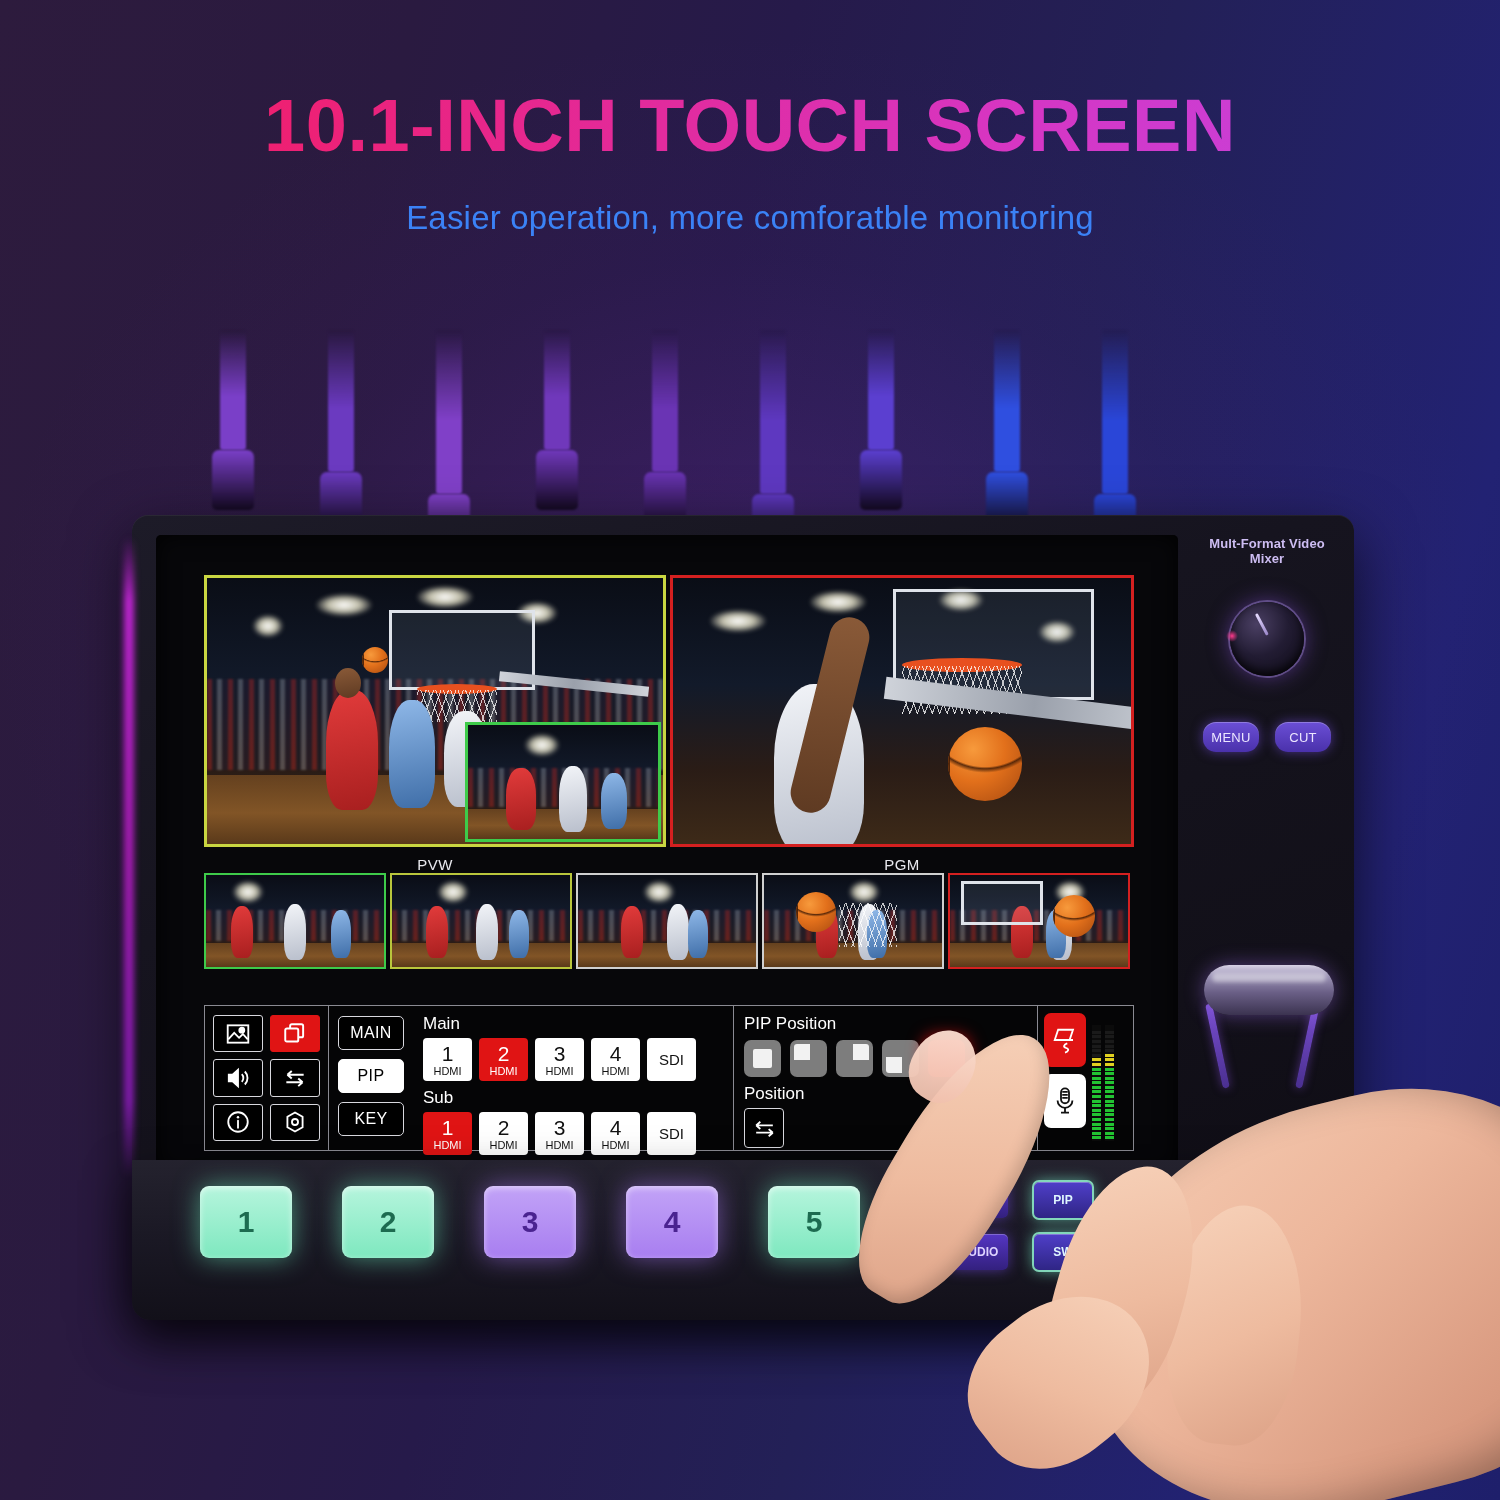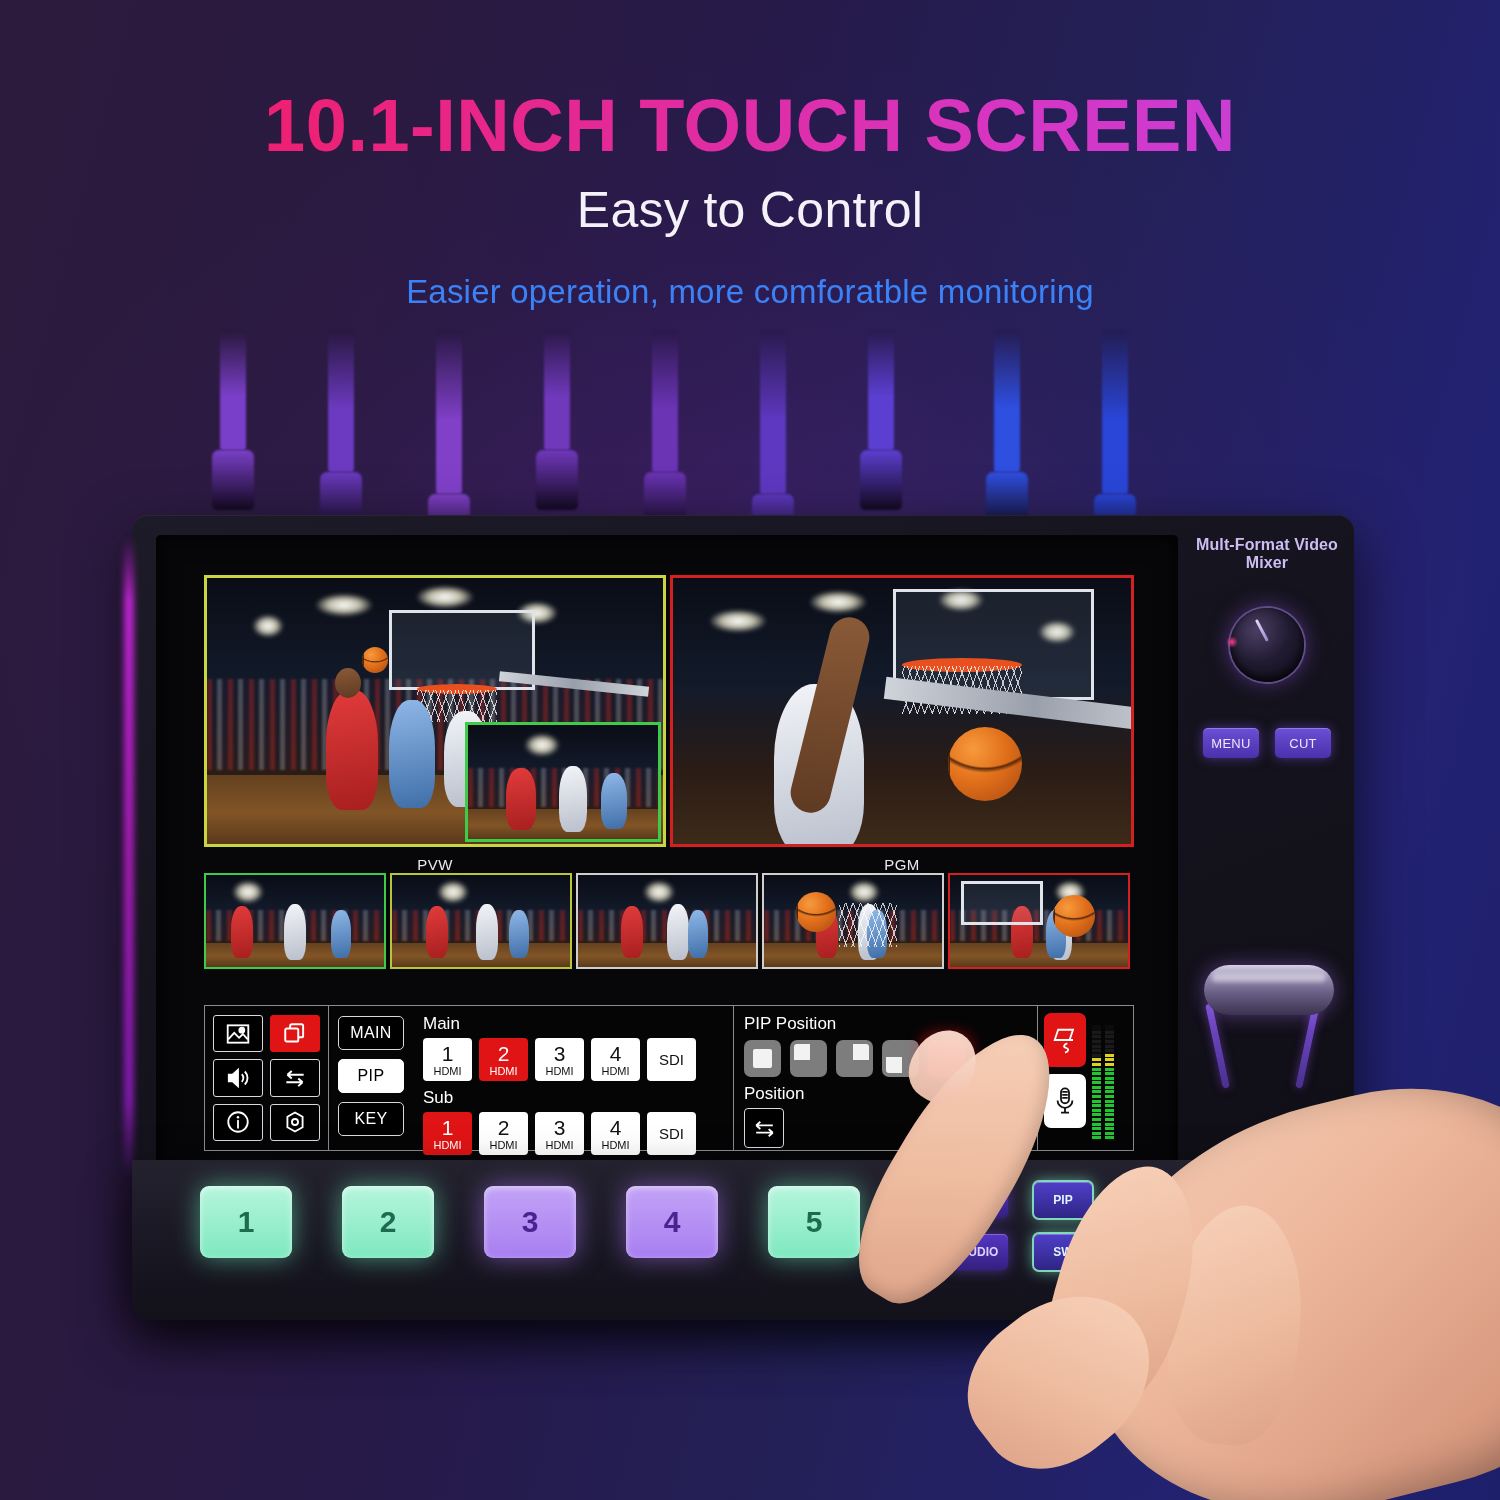--- a/index.html
+++ b/index.html
@@ -151,31 +151,31 @@
   .aud-btn svg { width:28px; height:32px; }
   .meters { display:flex; gap:4px; align-items:flex-end; padding-bottom:2px; }
   .meter { width:9px; height:116px; background:#0b0b0b; position:relative; overflow:hidden;
            display:flex; flex-direction:column-reverse; }
   .meter span { display:block; height:3px; margin-bottom:1.6px; width:100%; }
 
   
   .rpanel { position:absolute; left:1060px; top:18px; width:150px; height:754px; }
   .l4 { color:#c9b6f0; font-size:82px; font-weight:bold; letter-spacing:-2px; line-height:0.92; text-align:center;
         text-shadow:0 0 18px rgba(170,120,255,0.45); margin-top:8px; }
-  .l4sub { color:#cdbdf2; font-size:16px; font-weight:bold; text-align:center; margin-top:3px; letter-spacing:0.1px; }
+  .l4sub { color:#cdbdf2; font-size:13px; font-weight:bold; text-align:center; margin-top:3px; letter-spacing:0.1px; }
   .knob { width:74px; height:74px; border-radius:50%; margin:36px auto 0;
           background:radial-gradient(circle at 36% 30%, #4a3f63 0%, #221c33 45%, #0d0a15 100%);
           box-shadow:0 0 0 2px rgba(190,160,255,0.35), 0 0 22px rgba(150,90,240,0.5), inset 0 -4px 10px rgba(0,0,0,0.8);
           position:relative; }
   .knob::before { content:""; position:absolute; left:50%; top:9px; width:3px; height:24px; margin-left:-1.5px;
                   background:linear-gradient(180deg,#e6dcff,#9a86c8); border-radius:2px; transform:rotate(-28deg); transform-origin:bottom center; }
   .knob::after { content:""; position:absolute; left:-4px; top:28px; width:12px; height:12px; border-radius:50%;
                  background:radial-gradient(circle,#ff3b8e 0%, rgba(255,59,142,0) 70%); }
   .rbtns { display:flex; gap:16px; justify-content:center; margin-top:46px; }
-  .rbtn { width:56px; height:30px; border-radius:5px; background:linear-gradient(180deg,#6b4fd6,#4a31ab);
+  .rbtn { width:56px; height:30px; border-radius:13px; background:linear-gradient(180deg,#6b4fd6,#4a31ab);
           color:#ece6ff; font-size:13px; display:flex; align-items:center; justify-content:center;
           box-shadow:0 0 12px rgba(120,80,230,0.55), inset 0 1px 0 rgba(255,255,255,0.25); letter-spacing:0.3px; }
   .cyl { position:absolute; left:12px; top:432px; width:130px; height:50px; border-radius:25px;
          background:linear-gradient(180deg,#d8d2e6 0%,#9b92b5 22%,#6a5f86 55%,#3b3350 100%);
          box-shadow:0 0 20px rgba(160,110,240,0.45); }
   .cyl::after { content:""; position:absolute; left:8px; top:8px; width:114px; height:9px; border-radius:6px;
                 background:rgba(255,255,255,0.45); filter:blur(2px); }
   .cyl-leg { position:absolute; width:7px; height:86px; border-radius:4px;
              background:linear-gradient(180deg,#7a4fd0,#4a2f90); box-shadow:0 0 10px rgba(140,80,230,0.5); }
 
@@ -213,21 +213,20 @@
           background:linear-gradient(155deg,#fce3d6,#f0bda9); transform:rotate(31deg); opacity:0.95; }
   .f-2 { left:188px; top:208px; width:128px; height:250px; transform:rotate(16deg); }
   .f-3 { left:300px; top:250px; width:130px; height:240px; transform:rotate(6deg); }
   .thumbf { left:116px; top:330px; width:150px; height:190px; transform:rotate(52deg); }
 </style>
 </head>
 <body>
 
 <div class="header">
   <div class="h-title">10.1-INCH TOUCH SCREEN</div>
-  <div class="h-sub">Easy  to Control</div>
   <div class="h-tag">Easier operation, more comforatble monitoring</div>
 </div>
 
 <div class="cables" id="cables">
     <div class="cable" style="left: 20px; height: 120px; background: linear-gradient(rgba(10, 5, 20, 0.1), rgb(122, 63, 200) 55%, rgb(122, 63, 200));"></div>
     <div class="plug" style="left: 12px; top: 120px; background: linear-gradient(rgb(122, 63, 200), rgb(20, 10, 34));"></div>
     <div class="cable" style="left: 128px; height: 142px; background: linear-gradient(rgba(10, 5, 20, 0.1), rgb(107, 58, 192) 55%, rgb(107, 58, 192));"></div>
     <div class="plug" style="left: 120px; top: 142px; background: linear-gradient(rgb(107, 58, 192), rgb(20, 10, 34));"></div>
     <div class="cable" style="left: 236px; height: 164px; background: linear-gradient(rgba(10, 5, 20, 0.1), rgb(128, 64, 200) 55%, rgb(128, 64, 200));"></div>
     <div class="plug" style="left: 228px; top: 164px; background: linear-gradient(rgb(128, 64, 200), rgb(20, 10, 34));"></div>

